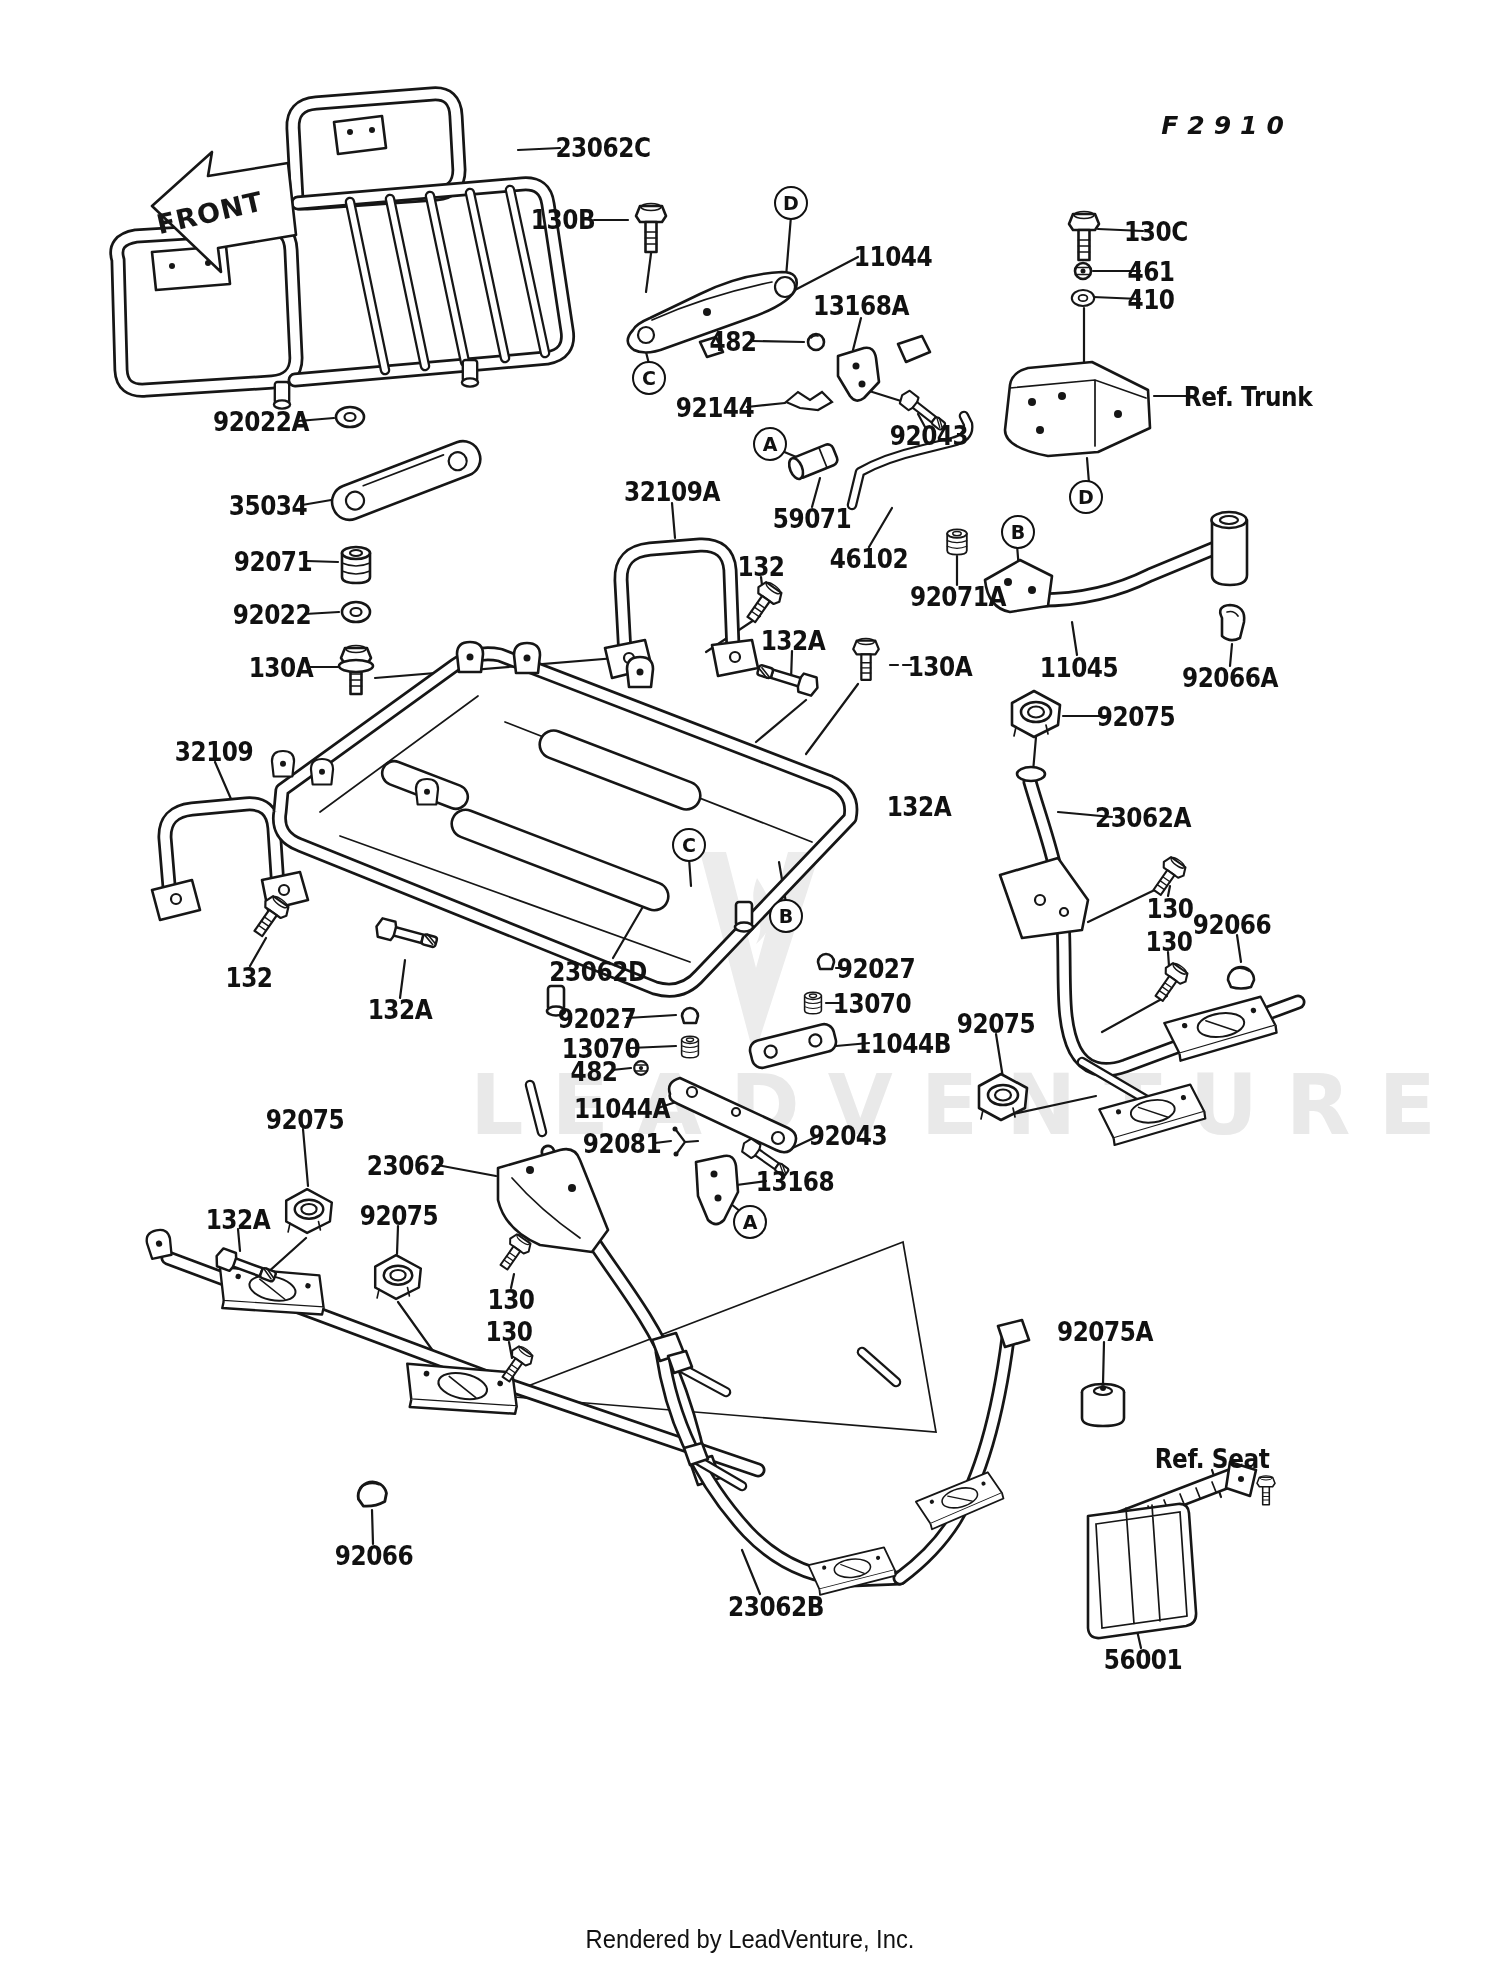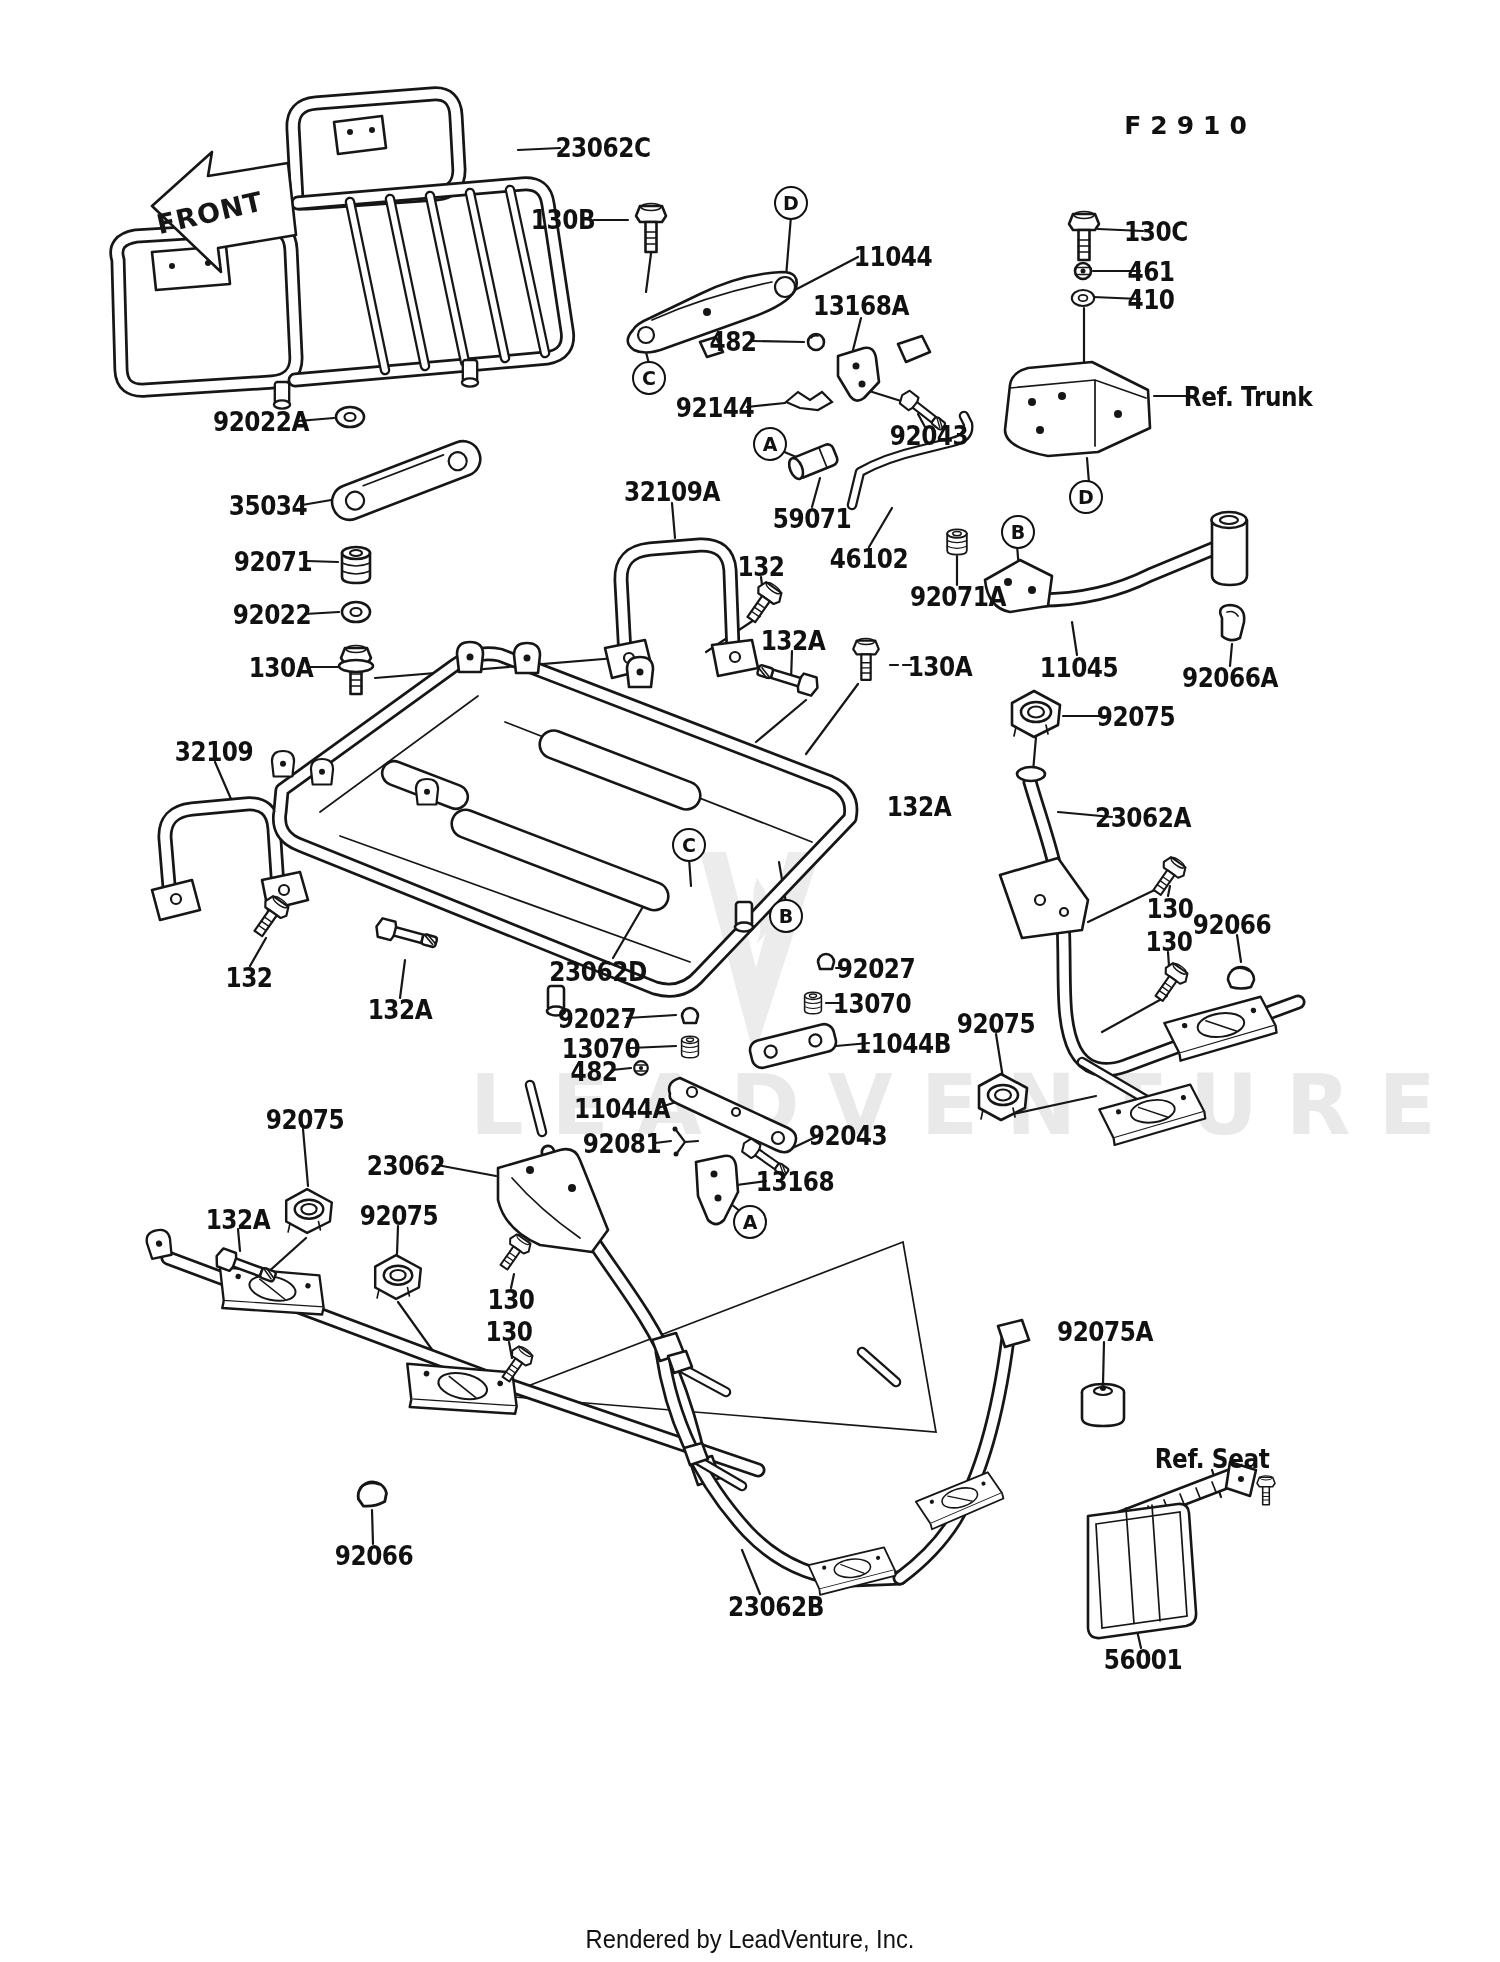--- a/index.html
+++ b/index.html
@@ -452,21 +452,21 @@
     <path class="lt" d="M1132,1512 l4,10 m12,-16 l4,10 m12,-16 l4,10 m12,-16 l4,10 m12,-16 l4,10 m12,-16 l4,10"></path>
     <path class="pl" d="M1230,1462 L1256,1470 L1250,1496 L1226,1488 Z"></path>
         <circle class="dot" cx="1241" cy="1479" r="3"></circle>
     <use href="#boltv" transform="translate(1266,1488) scale(.6)"></use>
     <path class="pl" d="M1088,1516 L1178,1504 Q1188,1503 1189,1513 L1196,1612 Q1197,1624 1186,1626 L1100,1638 Q1089,1639 1088,1628 Z"></path>
     <path class="lt" d="M1096,1524 L1180,1512 L1187,1616 L1102,1628 Z M1126,1508 L1134,1624 M1152,1505 L1160,1621"></path>
   </g>
 
 </svg>
 
-  <div class="fiche" id="fiche" style="left: 1190px; top: 125px;">F2910</div>
+  <div class="fiche" id="fiche" style="left: 1227px; top: 125px; font-style: italic;">F2910</div>
 
   <div id="callouts">
       <div class="callout" style="left: 603px; top: 147px;">23062C</div>
       <div class="callout" style="left: 563px; top: 219px;">130B</div>
       <div class="callout" style="left: 893px; top: 256px;">11044</div>
       <div class="callout" style="left: 861px; top: 305px;">13168A</div>
       <div class="callout" style="left: 733px; top: 341px;">482</div>
       <div class="callout" style="left: 715px; top: 407px;">92144</div>
       <div class="callout" style="left: 929px; top: 435px;">92043</div>
       <div class="callout" style="left: 812px; top: 518px;">59071</div>

